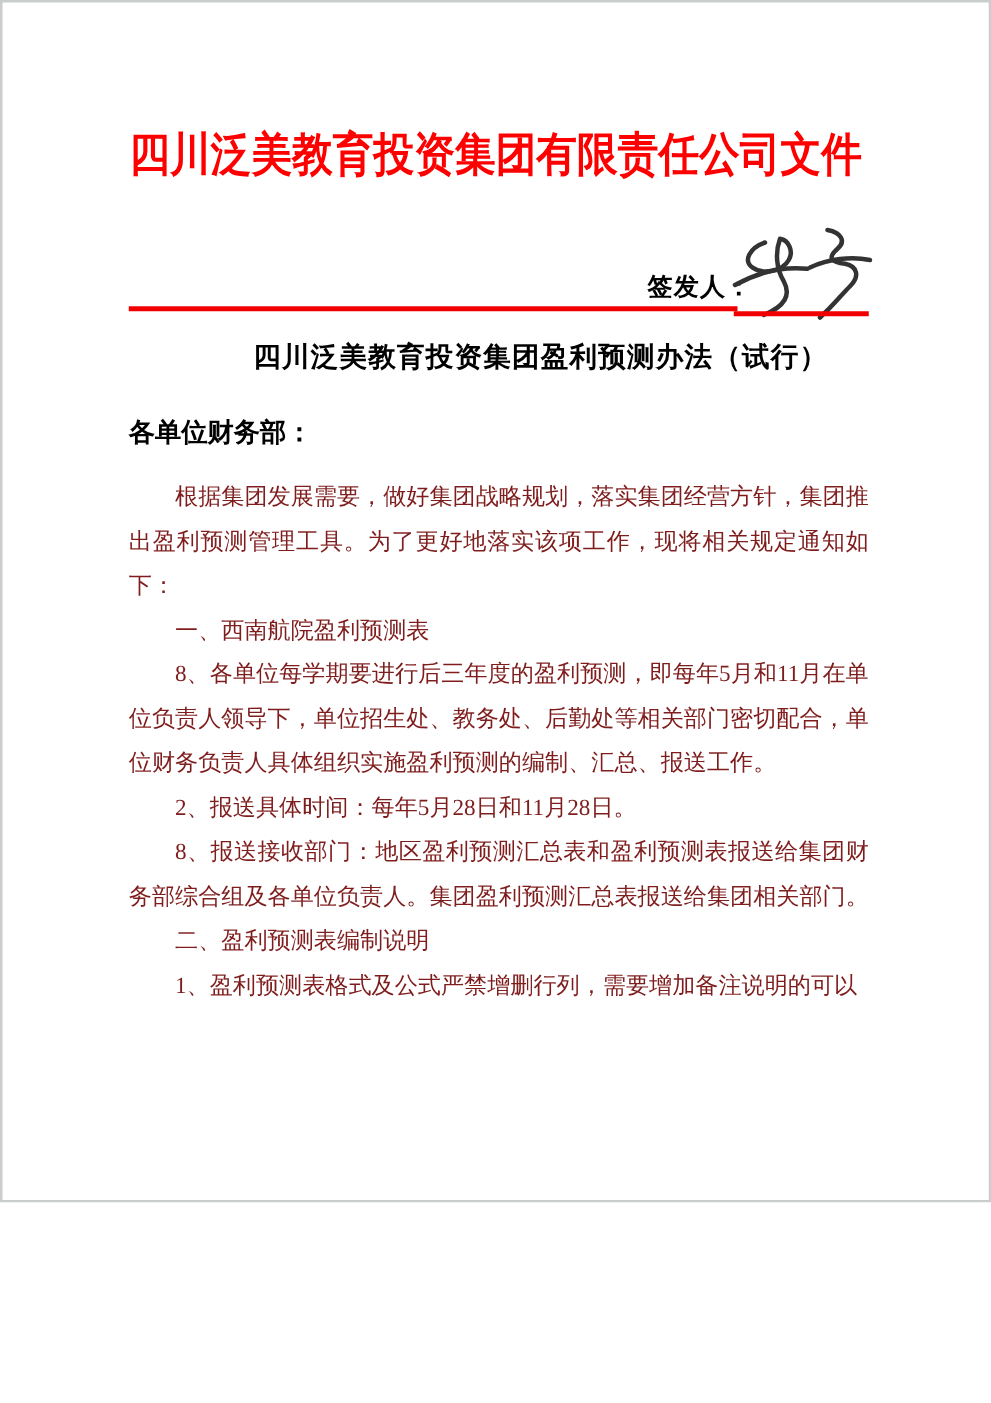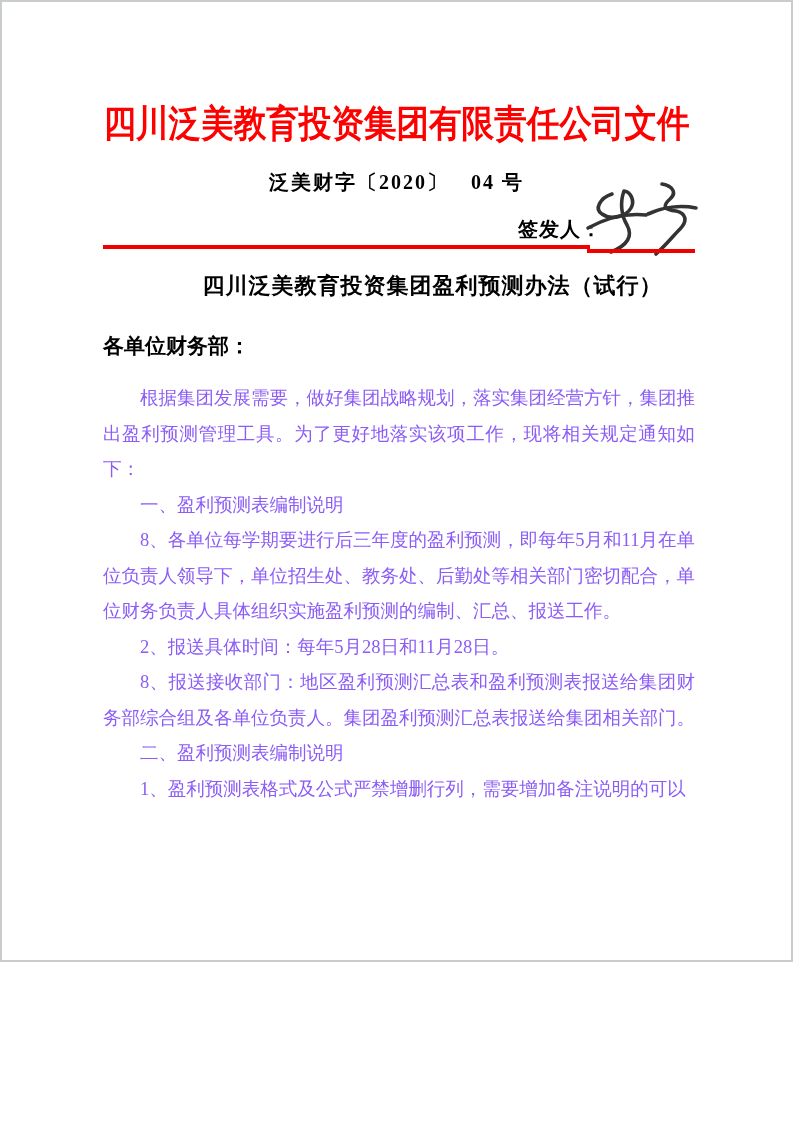--- a/index.html
+++ b/index.html
@@ -95,31 +95,30 @@
     font-weight: bold;
     line-height: 30px;
     margin: 0 0 20px 0;
   }
   .para {
     margin: 0;
     font-size: 18.5px;
     line-height: 35.5px;
     text-indent: 2em;
     text-align: justify;
-    color: #8b5cf6;
+    color: #7f1d1d;
   }
 </style>
 </head>
 <body>
 
 <div class="page">
 
   <div class="letterhead">四川泛美教育投资集团有限责任公司文件</div>
 
-  <div class="doc-number">泛美财字〔2020〕　04 号</div>
 
   <div class="signer-row">签发人：</div>
 
   <svg class="signature" viewBox="0 0 120 84">
     <g fill="none" stroke="#333333" stroke-width="3.6" stroke-linecap="round" stroke-linejoin="round">
       <path d="M30,22 C18,26 12,37 20,42 C28,48 44,45 49,36 C53,29 49,20 42,19 C38,30 39,43 45,53 C51,64 46,73 29,80"></path>
       <path d="M6,56 C26,45 45,41 64,43"></path>
       <path d="M80,12 C91,14 95,21 88,27 C79,35 84,38 94,39 C104,41 106,49 98,57 C91,64 85,72 74,82"></path>
       <path d="M66,42 C81,35 99,33 114,36"></path>
     </g>
@@ -127,21 +126,21 @@
 
   <div class="red-rule-a"></div>
   <div class="red-rule-b"></div>
 
   <div class="doc-title">四川泛美教育投资集团盈利预测办法（试行）</div>
 
   <div class="content">
     <p class="salutation">各单位财务部：</p>
     <div>
         <p class="para">根据集团发展需要，做好集团战略规划，落实集团经营方针，集团推出盈利预测管理工具。为了更好地落实该项工作，现将相关规定通知如下：</p>
-        <p class="para">一、盈利预测表编制说明</p>
+        <p class="para">一、西南航院盈利预测表</p>
         <p class="para">8、各单位每学期要进行后三年度的盈利预测，即每年5月和11月在单位负责人领导下，单位招生处、教务处、后勤处等相关部门密切配合，单位财务负责人具体组织实施盈利预测的编制、汇总、报送工作。</p>
         <p class="para">2、报送具体时间：每年5月28日和11月28日。</p>
         <p class="para">8、报送接收部门：地区盈利预测汇总表和盈利预测表报送给集团财务部综合组及各单位负责人。集团盈利预测汇总表报送给集团相关部门。</p>
         <p class="para">二、盈利预测表编制说明</p>
         <p class="para">1、盈利预测表格式及公式严禁增删行列，需要增加备注说明的可以</p>
       </div>
   </div>
 
 </div>
 

